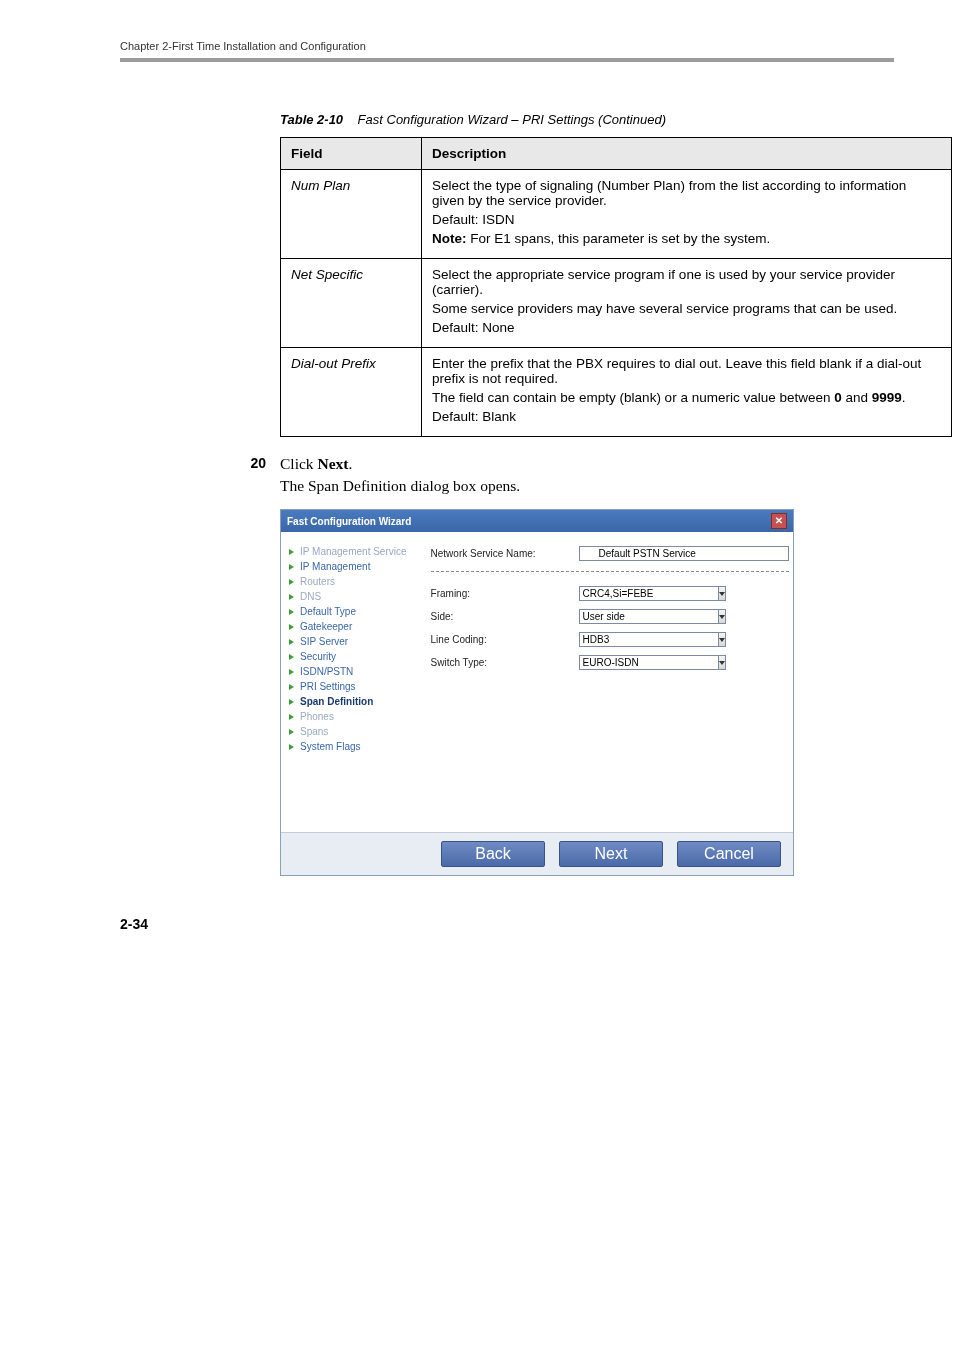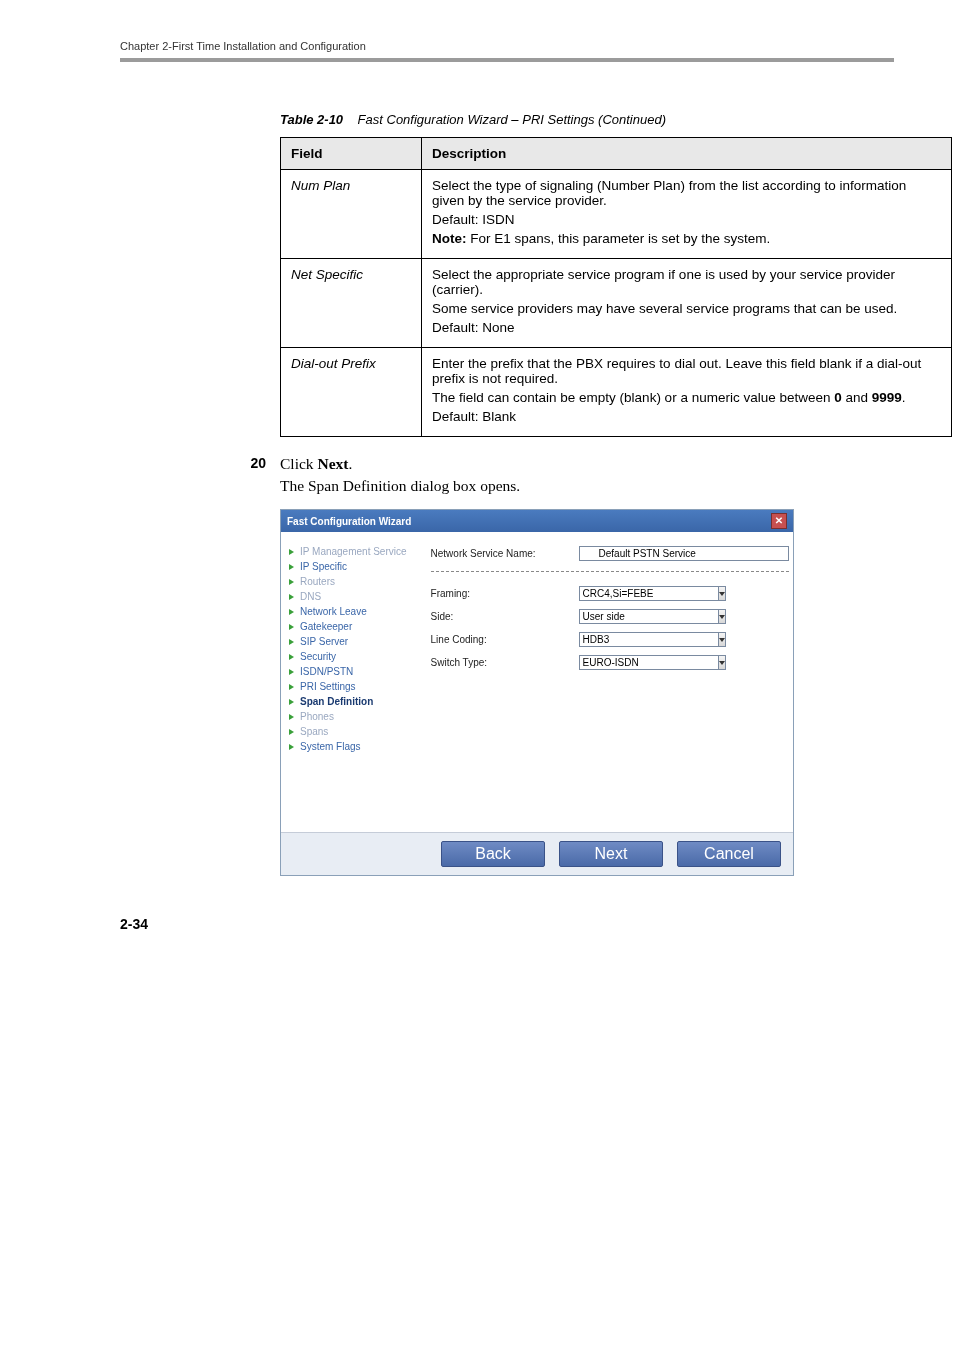--- a/index.html
+++ b/index.html
@@ -274,33 +274,33 @@
       <span class="dialog-close">✕</span>
     </div>
     <div class="dialog-body">
       <div class="dialog-sidebar">
         <div class="item muted">
             <span class="chev"></span>
             <span>IP Management Service</span>
           </div>
         <div class="item">
             <span class="chev"></span>
-            <span>IP Specific</span>
+            <span>IP Management</span>
           </div>
         <div class="item muted">
             <span class="chev"></span>
             <span>Routers</span>
           </div>
         <div class="item muted">
             <span class="chev"></span>
             <span>DNS</span>
           </div>
         <div class="item">
             <span class="chev"></span>
-            <span>Network Leave</span>
+            <span>Default Type</span>
           </div>
         <div class="item">
             <span class="chev"></span>
             <span>Gatekeeper</span>
           </div>
         <div class="item">
             <span class="chev"></span>
             <span>SIP Server</span>
           </div>
         <div class="item">

